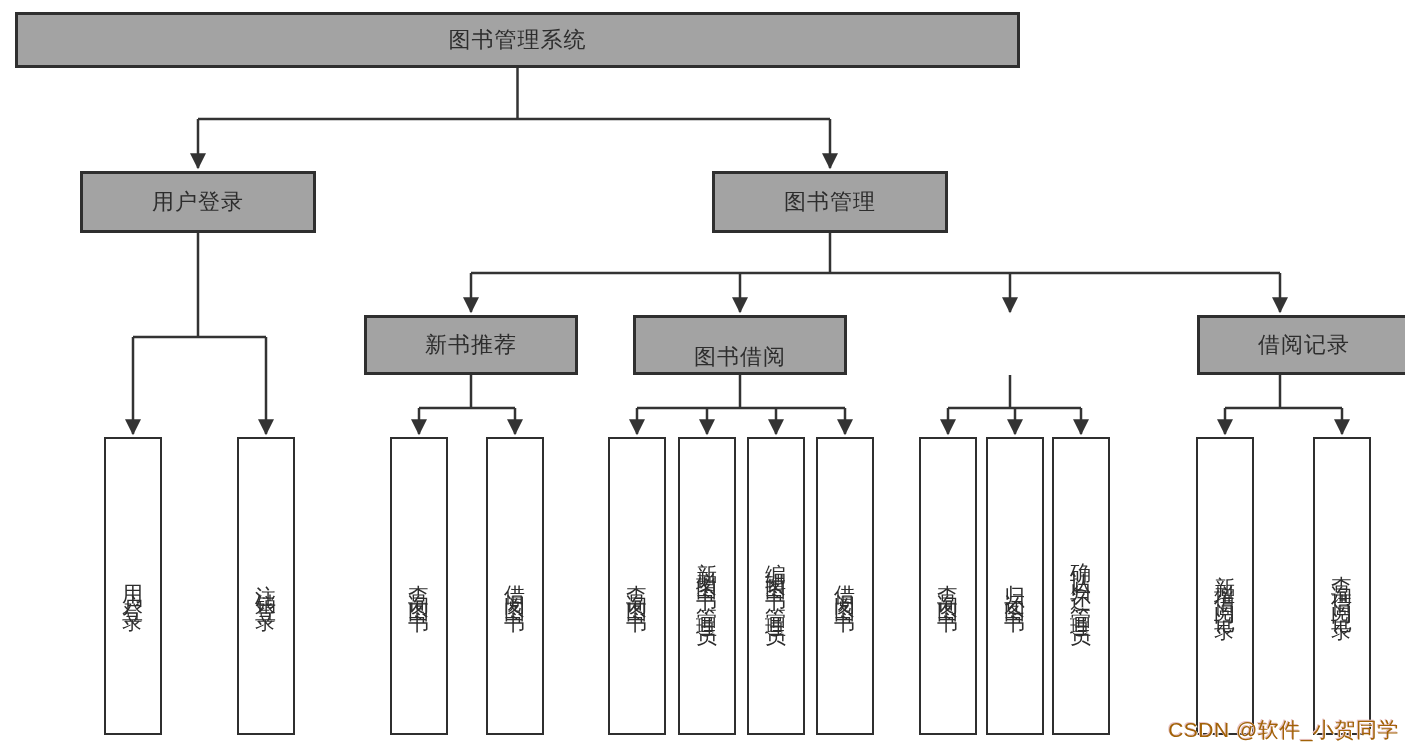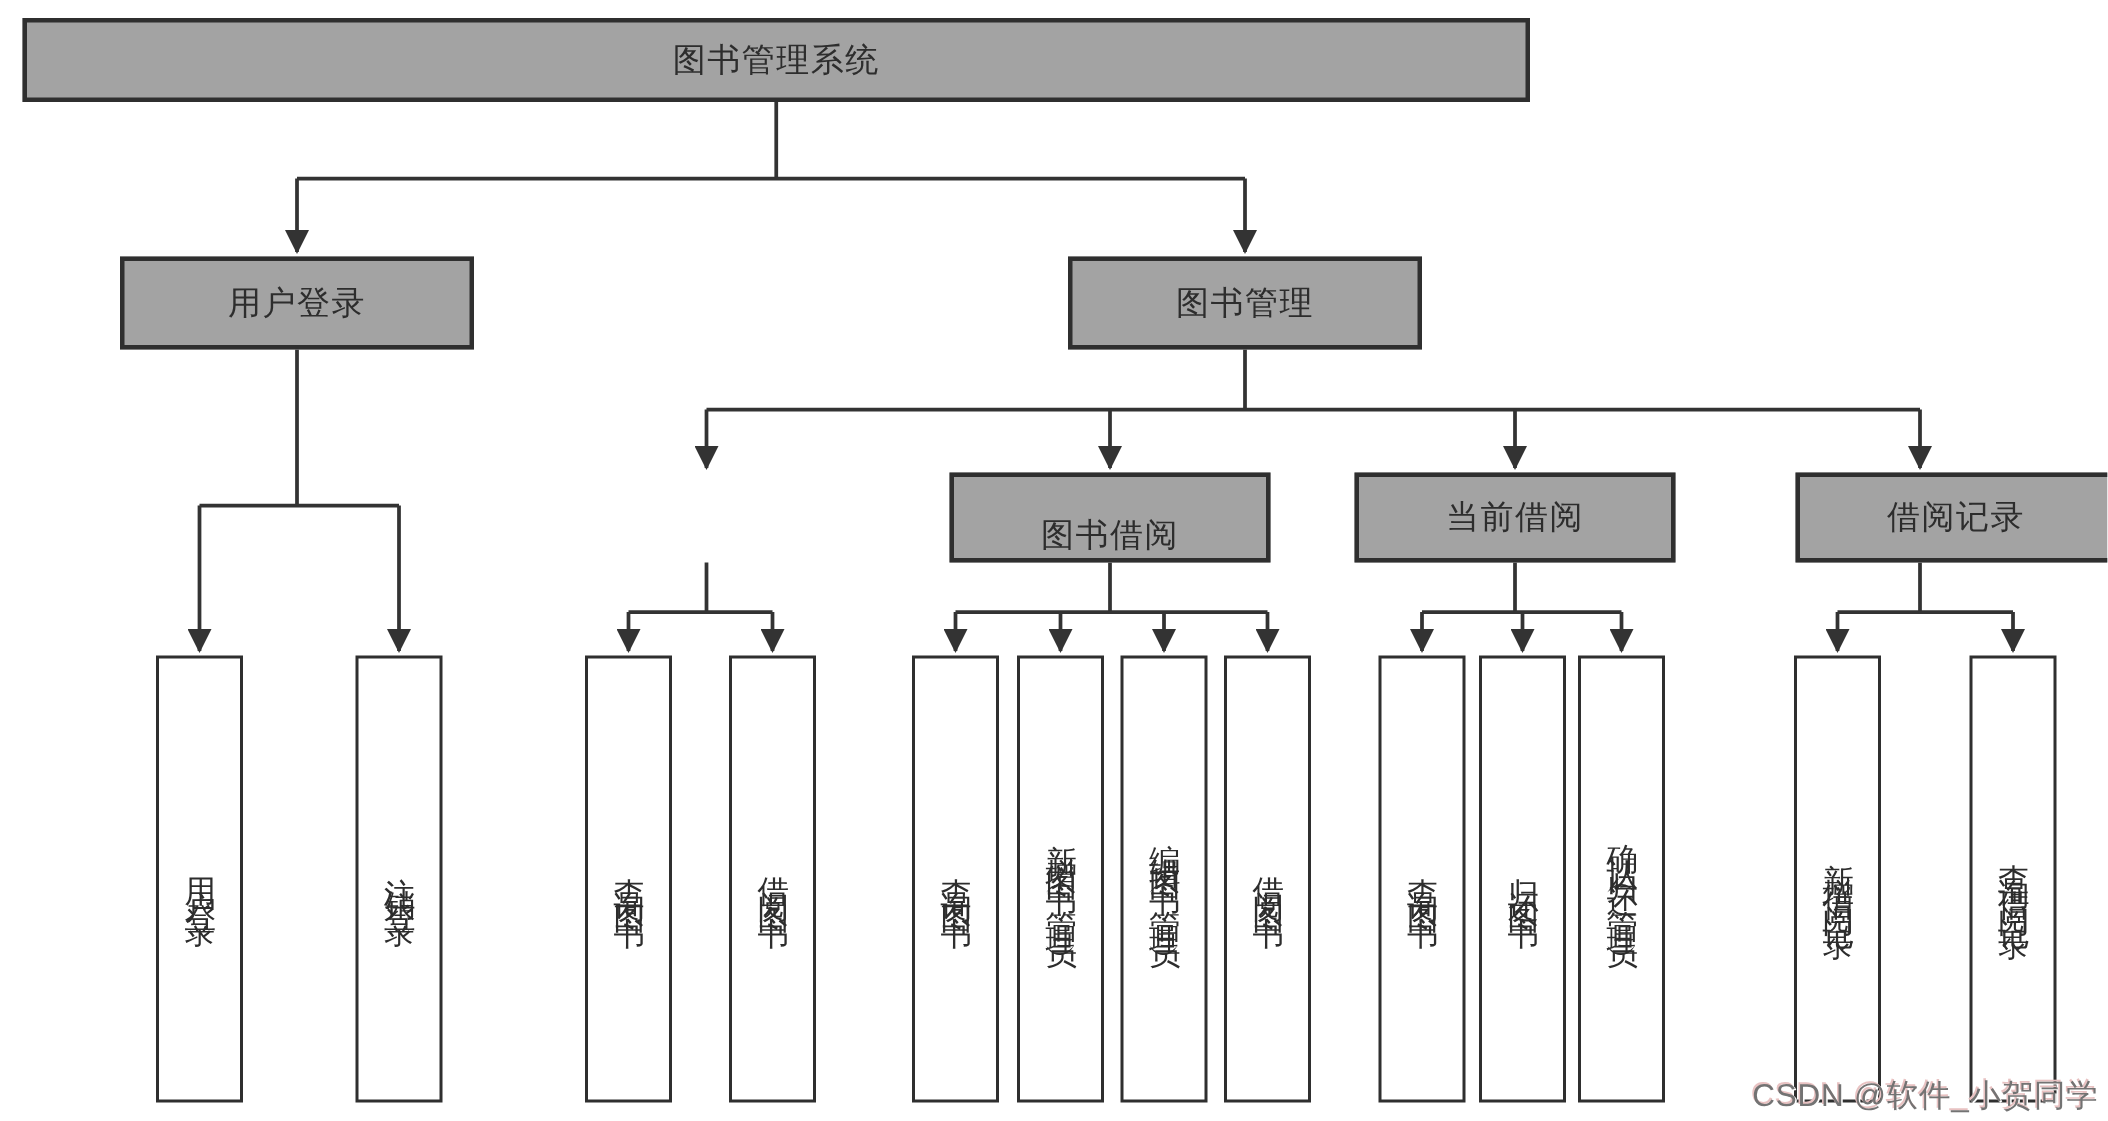--- a/index.html
+++ b/index.html
@@ -17,21 +17,21 @@
     position:absolute;box-sizing:border-box;border:2.5px solid #2f2f2f;background:#ffffff;
     width:58px;top:437px;height:298px;
     display:flex;align-items:center;justify-content:center;z-index:2;
   }
   .vbox span{
     writing-mode:vertical-rl;text-orientation:mixed;
     font-size:21px;letter-spacing:9px;color:#2d2d2d;line-height:1;
   }
   #watermark{
     position:absolute;right:6px;top:716px;z-index:5;
-    font-size:21px;color:#737373;letter-spacing:0.5px;
+    font-size:21px;color:#a16207;letter-spacing:0.5px;
     text-shadow:-1px -1px 0 #e8c2c2, 1px 1px 0 #ffffff;
   }
 </style>
 </head>
 <body>
 
 <div id="canvas">
 
   <svg id="wires" viewBox="0 0 1405 747" xmlns="http://www.w3.org/2000/svg">
     <defs>
@@ -87,25 +87,25 @@
     <span>图书管理系统</span>
   </div>
 
   <div class="hbox" style="left:80px;top:171px;width:236px;height:62px;">
     <span>用户登录</span>
   </div>
   <div class="hbox" style="left:712px;top:171px;width:236px;height:62px;text-align:right;">
     <span>图书管理</span>
   </div>
 
+  <div class="hbox" style="left:364px;top:315px;width:214px;height:60px;">
+    <span>新书推荐</span>
+  </div>
   <div class="hbox" style="left:633px;top:315px;width:214px;height:60px;align-items:flex-end;">
     <span>图书借阅</span>
-  </div>
-  <div class="hbox" style="left:903px;top:315px;width:214px;height:60px;">
-    <span>当前借阅</span>
   </div>
   <div class="hbox" style="left:1197px;top:315px;width:214px;height:60px;">
     <span>借阅记录</span>
   </div>
 
   <div class="vbox" style="left:104px;">
     <span>用户登录</span>
   </div>
   <div class="vbox" style="left:237px;">
     <span>注销登录</span>

